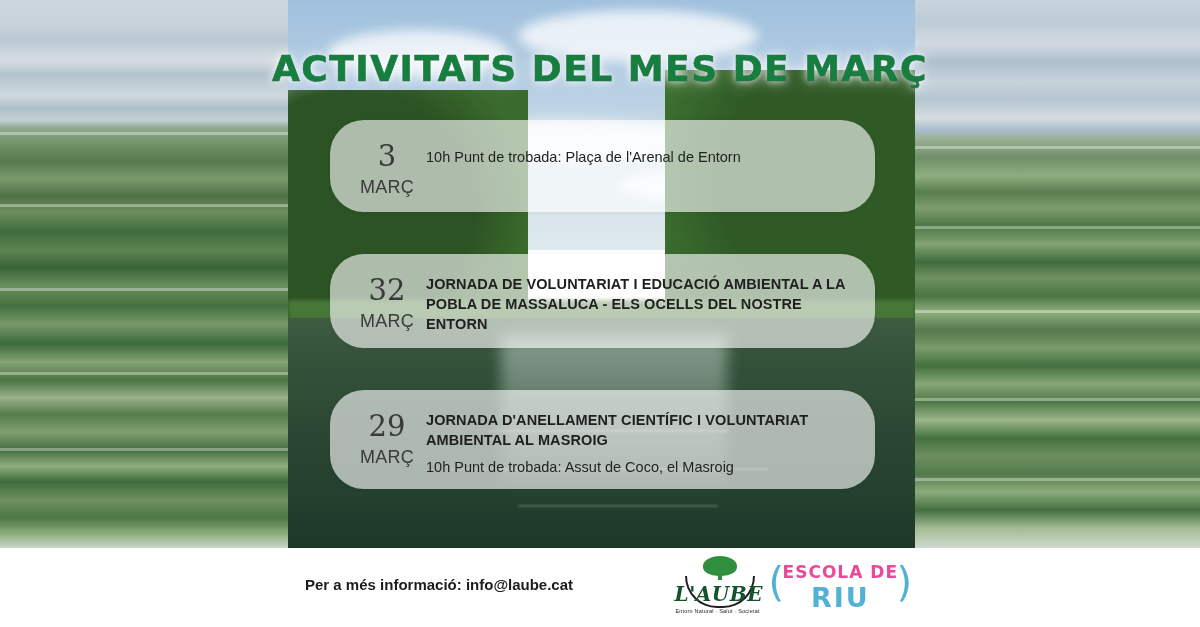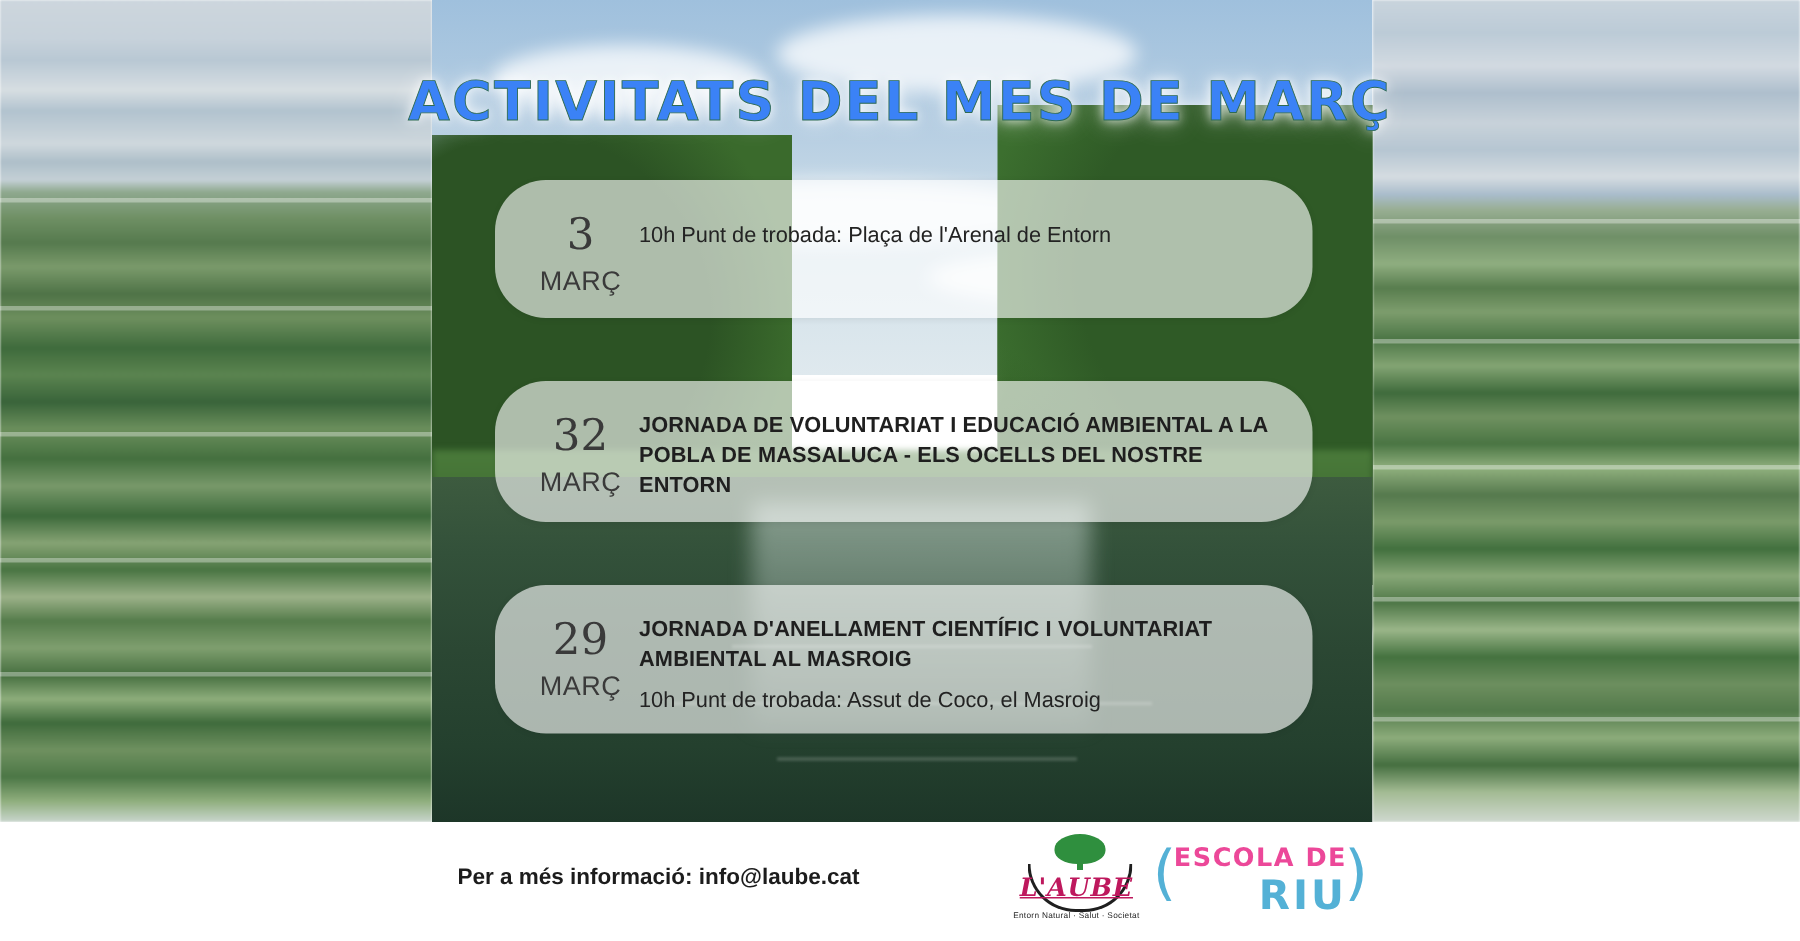--- a/index.html
+++ b/index.html
@@ -146,21 +146,21 @@
   
   .title {
     position: absolute;
     left: 0; right: 0;
     top: 48px;
     text-align: center;
     font-family: "DejaVu Sans", sans-serif;
     font-weight: bold;
     font-size: 36px;
     letter-spacing: 1.5px;
-    color: #3b82f6;
+    color: #15803d;
     text-shadow: 0 0 7px rgba(255,255,255,0.85), 0 0 16px rgba(255,255,255,0.7);
     -webkit-text-stroke: 0.6px #2f6b52;
   }
 
   
   .events {
     position: absolute;
     left: 330px;
     top: 120px;
     width: 545px;
@@ -263,24 +263,23 @@
     border: 2px solid #1f1f1f;
     border-radius: 0 0 40px 40px;
     border-top: none;
   }
   .laube-logo .word {
     position: absolute;
     left: 0; right: 0; top: 26px;
     font-family: "DejaVu Serif", serif;
     font-style: italic;
     font-weight: bold;
-    font-size: 17px;
-    color: #be185d;
+    font-size: 20px;
+    color: #14532d;
     letter-spacing: 0.5px;
-    text-decoration: underline;
   }
   .laube-logo .tag {
     position: absolute;
     left: 0; right: 0; top: 52px;
     font-family: "Liberation Sans", sans-serif;
     font-size: 5.5px;
     color: #1f1f1f;
     letter-spacing: 0.2px;
   }
   .riu-logo {
@@ -295,21 +294,20 @@
     font-size: 17px;
     color: #ec4899;
     letter-spacing: 1px;
     text-align: right;
   }
   .riu-logo .l2 {
     font-size: 27px;
     color: #54b1d6;
     letter-spacing: 2px;
     margin-top: 3px;
-    text-align: right;
   }
   .riu-logo .brk {
     position: absolute;
     top: 2px;
     font-size: 40px;
     font-weight: normal;
     color: #54b1d6;
     line-height: 1;
   }
   .riu-logo .brk-l { left: -12px; }

